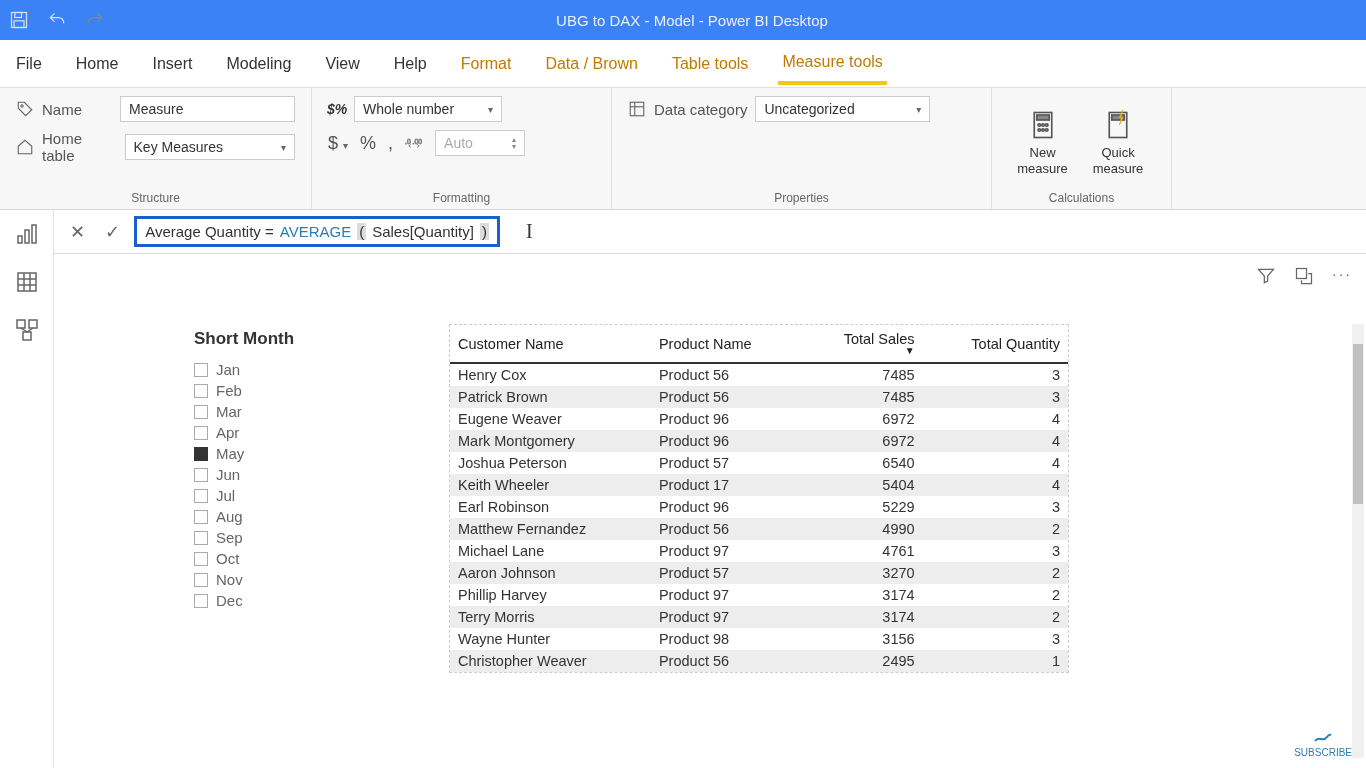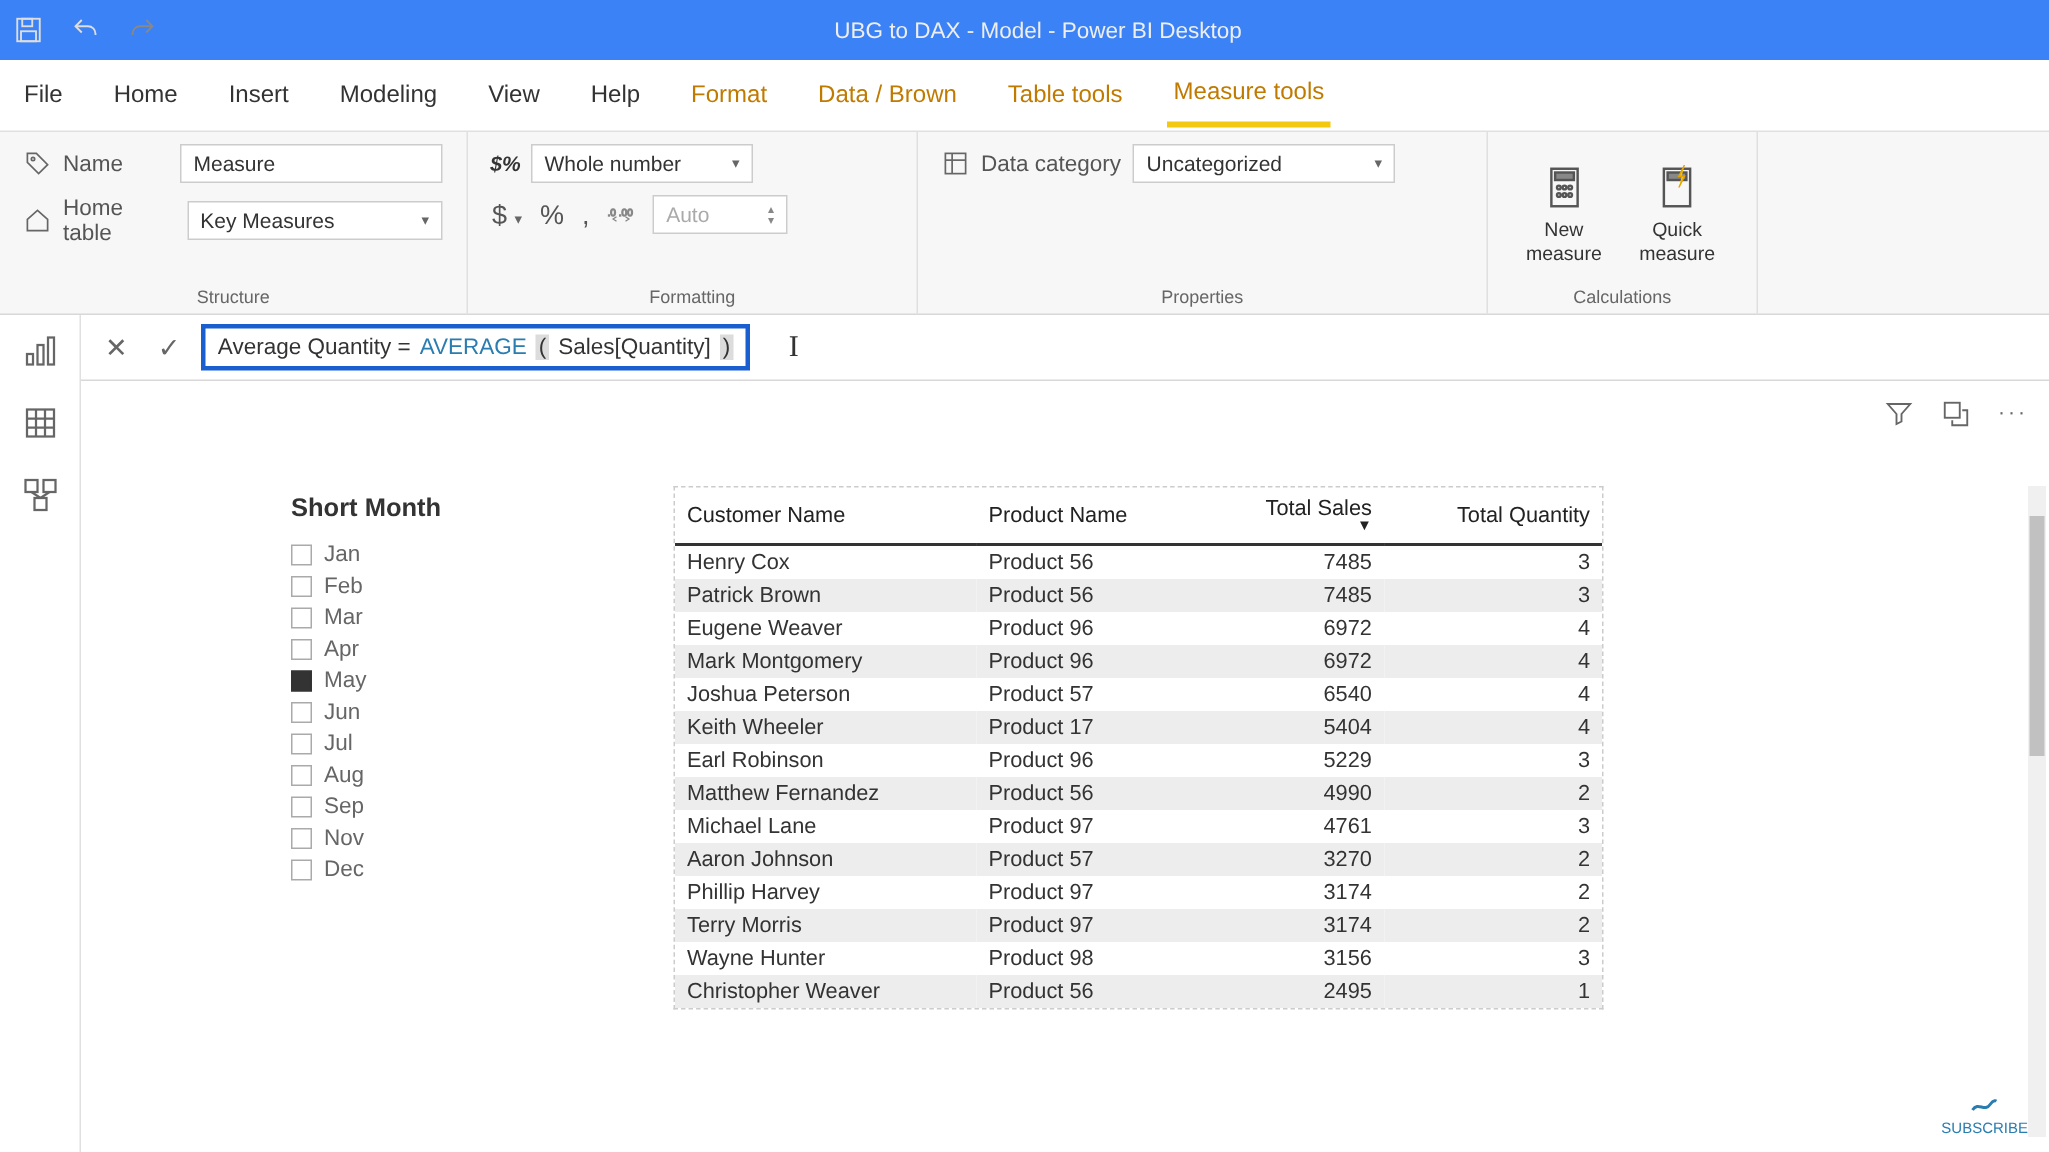--- a/index.html
+++ b/index.html
@@ -305,20 +305,24 @@
             <div class="slicer-item">
               <span class="chk"></span>
               <span>Aug</span>
             </div>
             <div class="slicer-item">
               <span class="chk"></span>
               <span>Sep</span>
             </div>
             <div class="slicer-item">
               <span class="chk"></span>
+              <span>Oct</span>
+            </div>
+            <div class="slicer-item">
+              <span class="chk"></span>
               <span>Nov</span>
             </div>
             <div class="slicer-item">
               <span class="chk"></span>
               <span>Dec</span>
             </div>
           </div>
       </div>
 
       <div class="table-visual">

